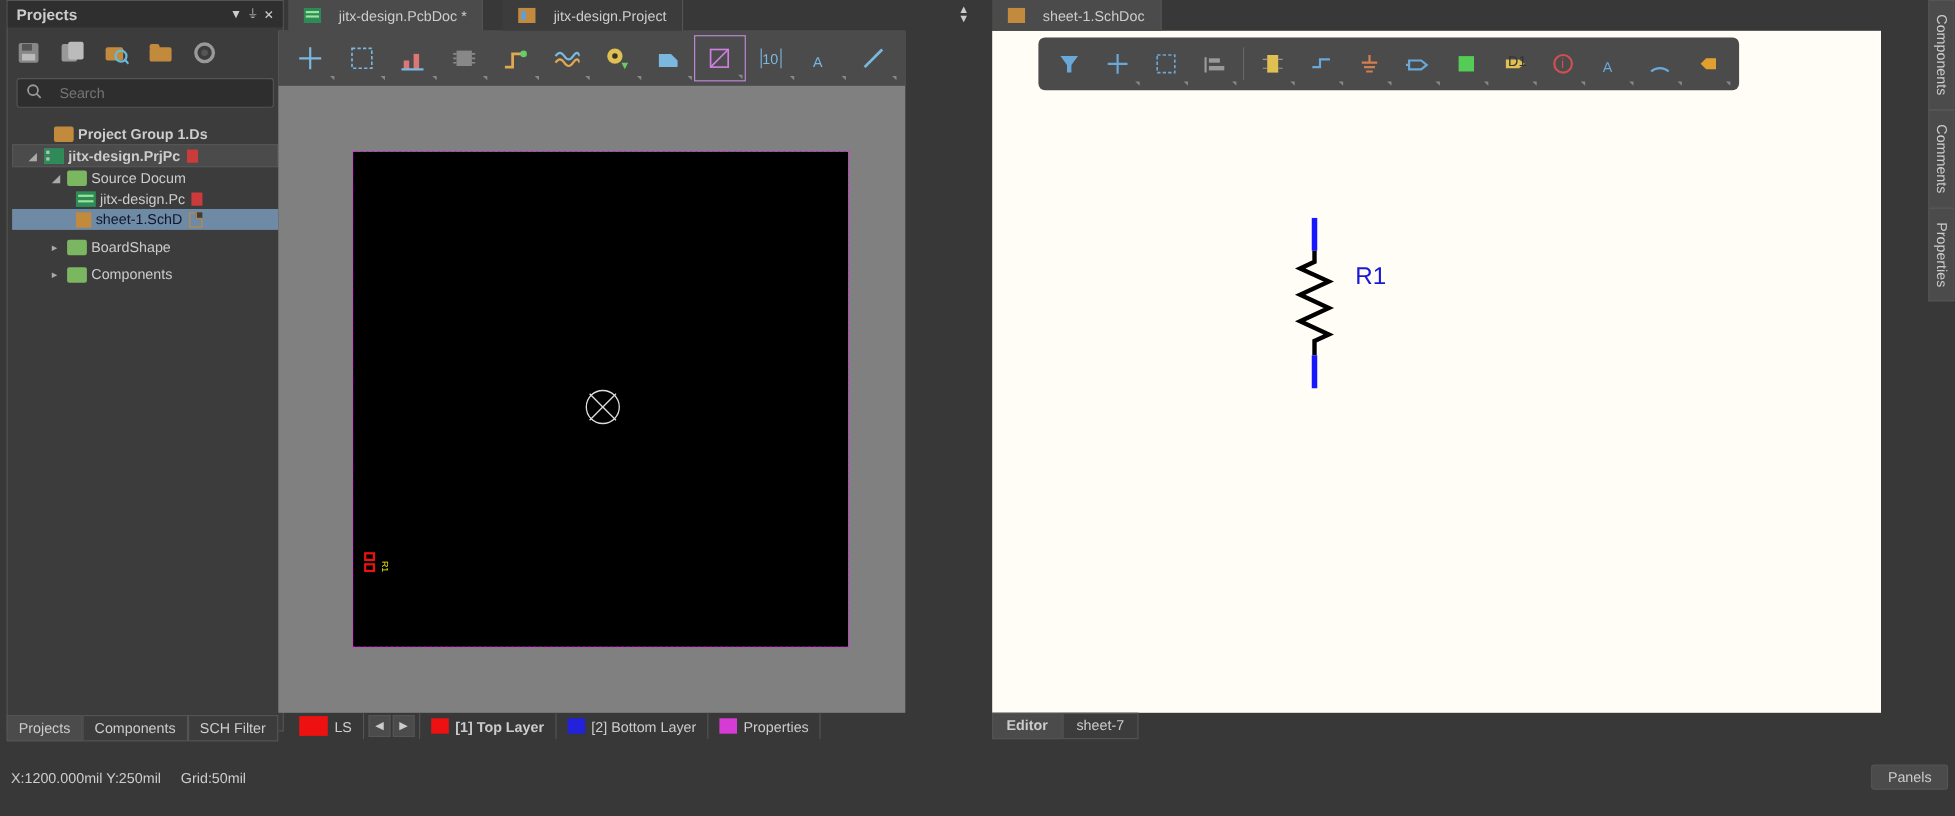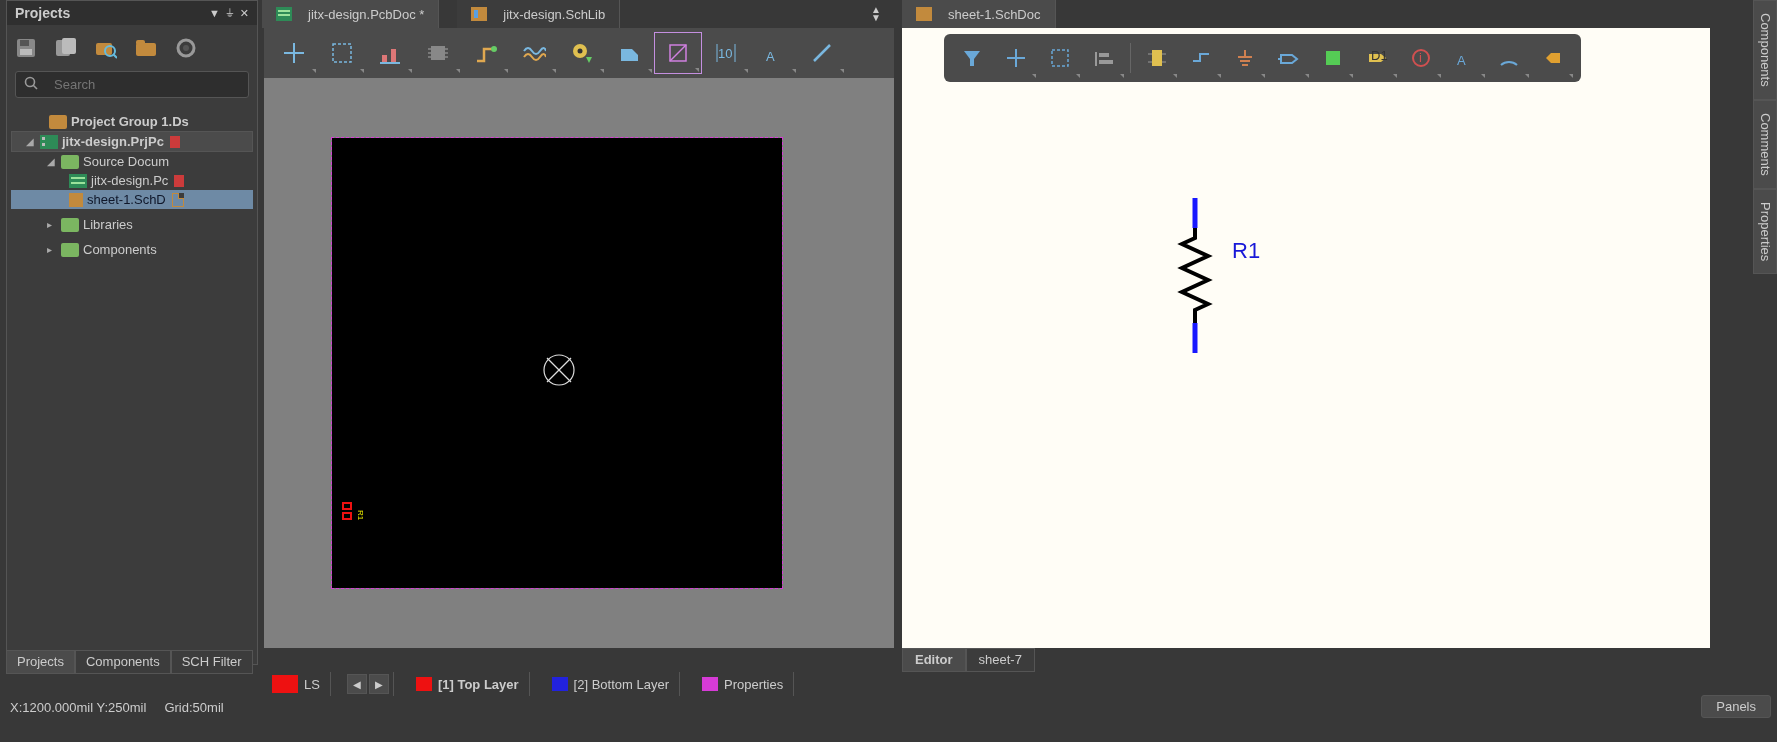--- a/index.html
+++ b/index.html
@@ -39,42 +39,42 @@
   .tree-fold-orange { width:18px; height:14px; background:#c28a3d; border-radius:2px; display:inline-block;}
   .tree-prj { width:18px; height:14px; background:#3a6; display:inline-block;}
   .tree-pcb { width:18px; height:14px; background:#2e8b57; display:inline-block;}
   .tree-sch { width:14px; height:14px; background:#c28a3d; display:inline-block;}
   .redflag { width:10px;height:12px; background:#cc3b3b; display:inline-block; margin-left:2px;}
   .file-flag { width:12px;height:14px; border:1px solid #c28a3d; display:inline-block; margin-left:2px; position:relative;}
   .file-flag:after{content:"";position:absolute;right:-1px;top:-1px;width:5px;height:5px;background:#3c3c3c;border-left:1px solid #c28a3d;border-bottom:1px solid #c28a3d;}
   .prj-row-bg { background:#4b4b4b; border:1px solid #555;}
 
   
-  .pcb-editor { position:absolute; left:264px; top:28px; width:630px; height:620px; background:#808080;}
+  .pcb-editor { position:absolute; left:253px; top:28px; width:570px; height:620px; background:#808080;}
   .pcb-toolbar { position:absolute; left:0; top:0; right:0; height:50px; background:#4b4b4b; display:flex; align-items:center; padding:0 6px; gap:0;}
   .tbtn { width:48px; height:42px; display:flex; align-items:center; justify-content:center; position:relative;}
   .tbtn.sel { border:1px solid #c48fe0;}
   .tbtn .dd { position:absolute; right:2px; bottom:1px; width:0;height:0;border-left:4px solid transparent;border-top:4px solid #888;}
   .pcb-canvas { position:absolute; left:68px; top:110px; width:450px; height:450px; background:#000; outline:1px dashed #d63bd6;}
   .pcb-origin { position:absolute; left:278px; top:325px; width:34px; height:34px;}
   .pcb-comp { position:absolute; left:76px; bottom:124px; width:18px; height:24px;}
 
   
   .sch-editor { position:absolute; left:902px; top:28px; width:808px; height:620px; background:#fffdf6;}
   .sch-toolbar { position:absolute; left:42px; top:6px; height:48px; background:#4b4b4b; border-radius:6px; display:flex; align-items:center; padding:0 6px;}
   .sch-toolbar .tbtn { width:44px;}
   .resistor-svg { position:absolute; left:268px; top:170px;}
   .res-label { position:absolute; left:330px; top:210px; color:#1818d8; font-size:22px; font-weight:500;}
 
   
   .proj-bottom-tabs { position:absolute; left:6px; top:650px; height:24px; display:flex;}
   .proj-bottom-tabs .bt { padding:3px 10px; border:1px solid #555; background:#3c3c3c;}
   .proj-bottom-tabs .bt.active { background:#4b4b4b;}
 
-  .pcb-bottom { position:absolute; left:262px; top:672px; height:24px; display:flex; gap:12px;}
+  .pcb-bottom { position:absolute; left:262px; top:648px; height:24px; display:flex; gap:0;}
   .pcb-bottom .seg { display:flex; align-items:center; gap:6px; padding:0 10px; border-right:1px solid #555; height:100%;}
   .sw-red { width:26px;height:18px;background:#e11;}
   .sw-blue { width:16px;height:14px;background:#22d;}
   .sw-mag { width:16px;height:14px;background:#d63bd6;}
   .arrowbtn { width:20px;height:20px;background:#4b4b4b;border:1px solid #555;display:flex;align-items:center;justify-content:center;font-size:10px;}
 
   .sch-bottom { position:absolute; left:902px; top:648px; height:24px; display:flex;}
   .sch-bottom .bt { padding:3px 12px; border:1px solid #555; background:#3c3c3c;}
   .sch-bottom .bt.active { background:#4b4b4b; font-weight:bold;}
 
@@ -105,21 +105,21 @@
     <span>jitx-design.PcbDoc *</span>
   </div>
   <span class="doc-tab-spacer"></span>
   <div class="doc-tab">
     <span class="doc-tab-icon">
       <svg width="16" height="14">
           <rect width="16" height="14" fill="#c28a3d"></rect>
           <rect x="3" y="3" width="4" height="8" fill="#5aa0e0"></rect>
         </svg>
     </span>
-    <span>jitx-design.SchLib</span>
+    <span>jitx-design.Project</span>
   </div>
 </div>
 <div class="doc-tab-spin">
   <span>▲</span>
   <span>▼</span>
 </div>
 
 <div class="doc-tabs2">
   <div class="doc-tab">
     <span class="doc-tab-icon">
@@ -220,21 +220,21 @@
       <span class="redflag"></span>
     </div>
     <div class="tree-row tree-ind3 sel">
       <span class="tree-sch"></span>
       <span>sheet-1.SchD</span>
       <span class="file-flag"></span>
     </div>
     <div class="tree-row tree-ind2" style="margin-top:6px">
       <span class="tree-arrow">▸</span>
       <span class="tree-fold-green"></span>
-      <span>Libraries</span>
+      <span>BoardShape</span>
     </div>
     <div class="tree-row tree-ind2" style="margin-top:6px">
       <span class="tree-arrow">▸</span>
       <span class="tree-fold-green"></span>
       <span>Components</span>
     </div>
   </div>
 </div>
 
 <div class="pcb-editor">

